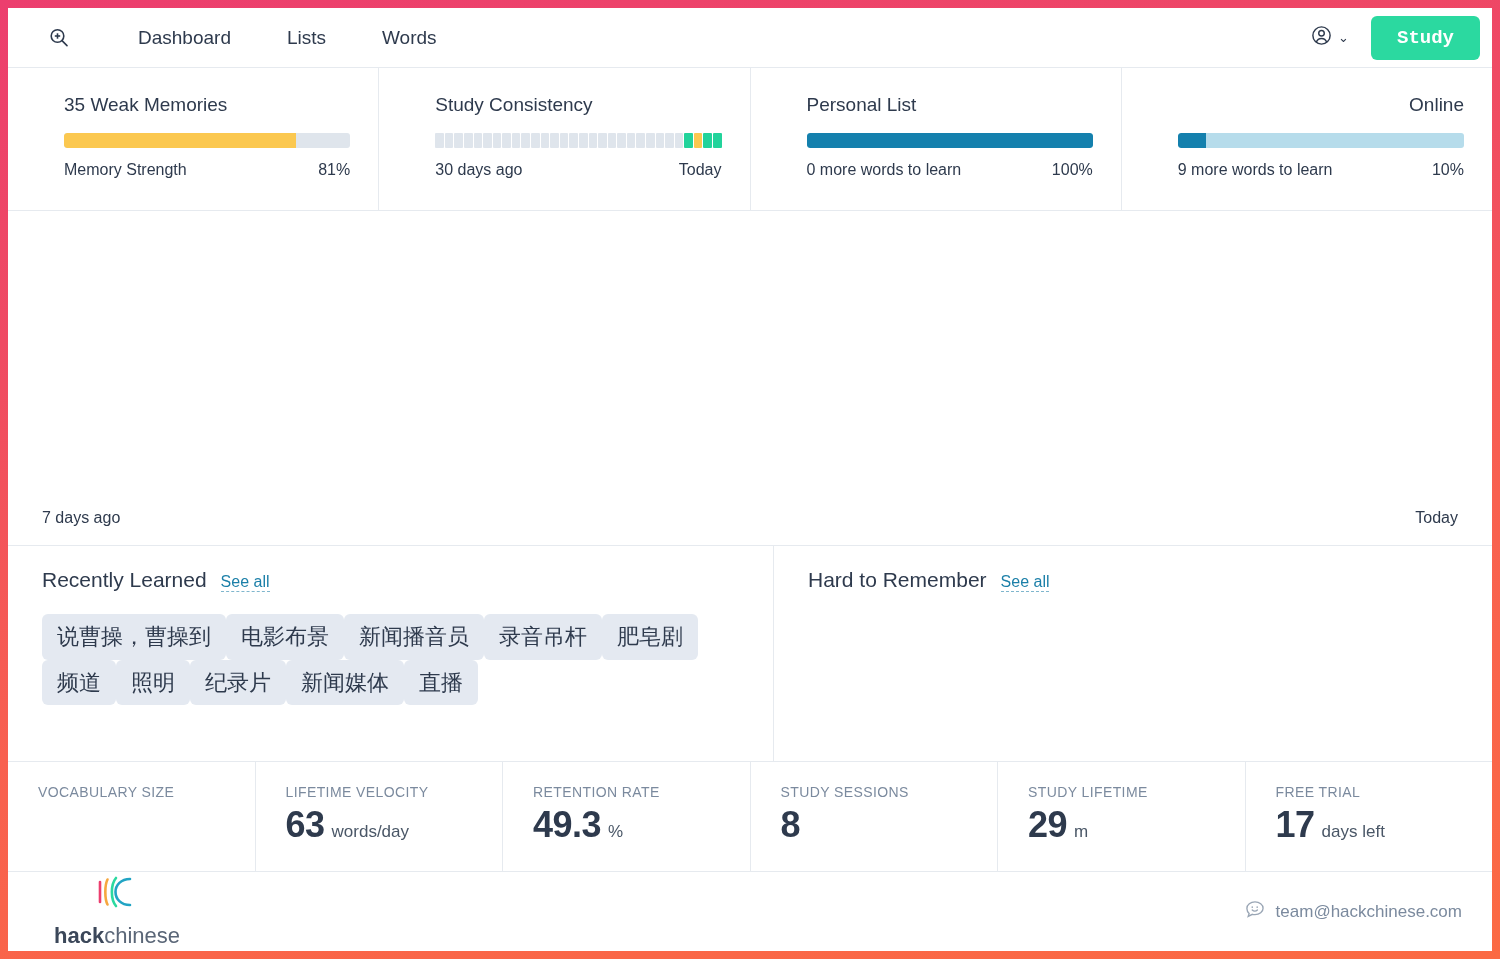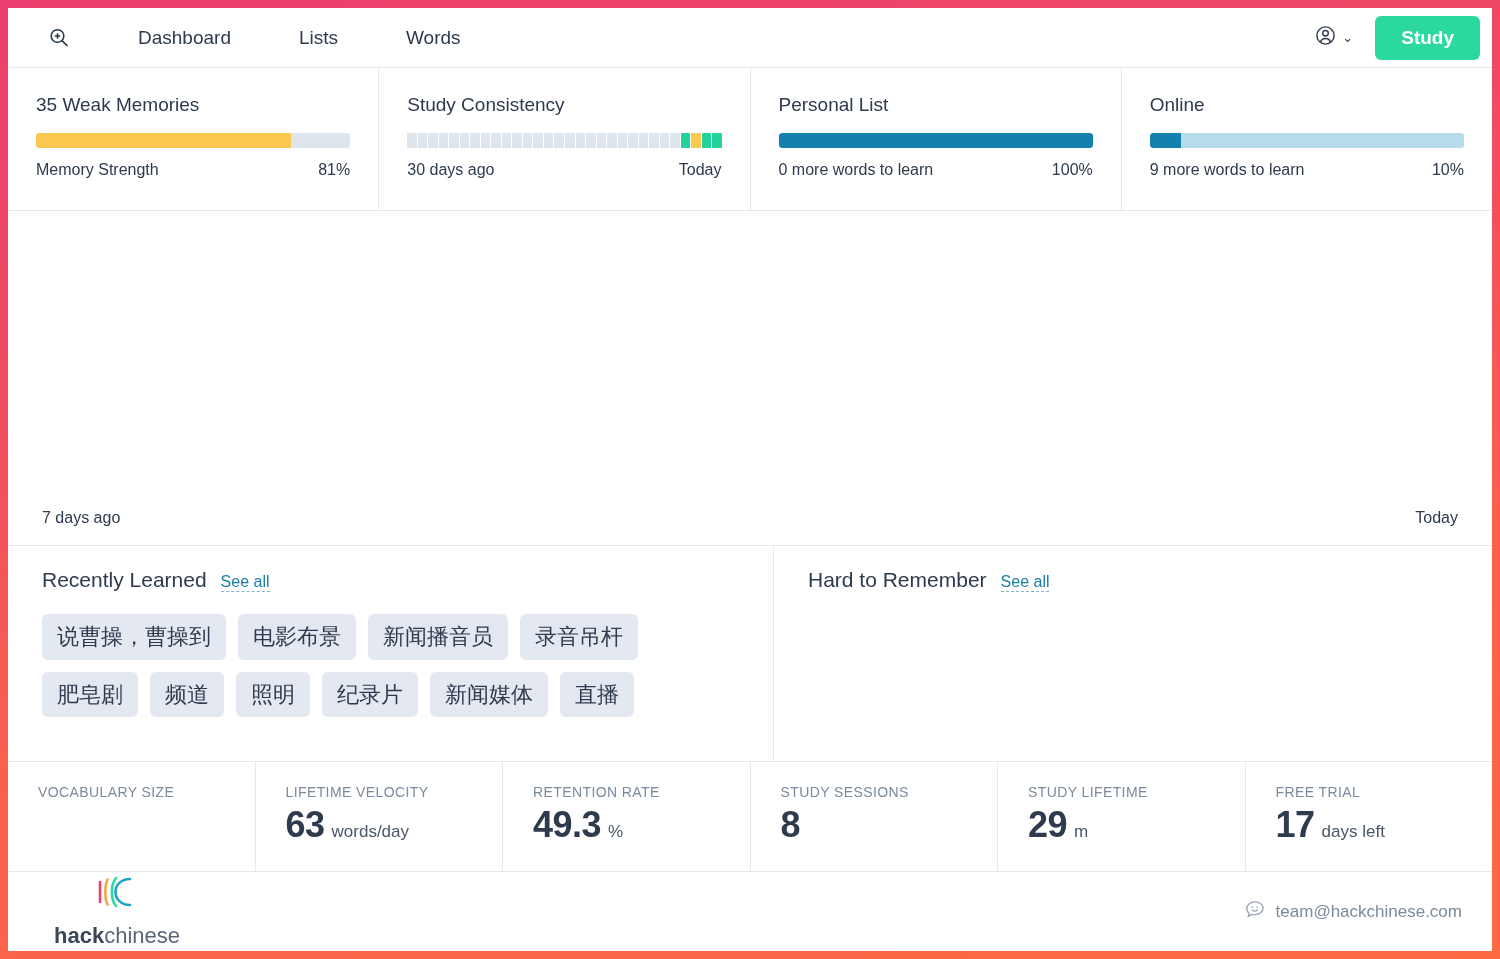--- a/index.html
+++ b/index.html
@@ -23,38 +23,38 @@
   }
 
   
   .nav {
     height: 60px; flex: 0 0 60px;
     display: flex; align-items: center;
     padding: 0 12px 0 34px;
     border-bottom: 1px solid #e6eaef;
   }
   .nav-search { width: 34px; height: 34px; display: flex; align-items: center; justify-content: center; cursor: pointer; }
-  .nav-links { display: flex; align-items: center; margin-left: 36px; gap: 16px; }
+  .nav-links { display: flex; align-items: center; margin-left: 36px; gap: 4px; }
   .nav-link {
     font-size: 19px; color: #2e3a4d; text-decoration: none;
     padding: 6px 26px; cursor: pointer; white-space: nowrap;
   }
   .nav-spacer { flex: 1; }
   .account { display: flex; align-items: center; gap: 5px; cursor: pointer; color: #2e3a4d; margin-right: 22px; }
   .chev { font-size: 13px; color: #2e3a4d; line-height: 1; }
   .study-btn {
     background: #2bd9a0; color: #fff; border: none; border-radius: 6px;
     font-size: 19px; font-weight: bold; padding: 11px 26px; cursor: pointer;
-    font-family: Liberation Sans, sans-serif;
+    font-family: Liberation Mono, monospace;
   }
 
   
   .cards { display: flex; flex: 0 0 143px; border-bottom: 1px solid #e6eaef; }
-  .card { flex: 1 1 0; padding: 26px 28px 0 28px; border-right: 1px solid #e6eaef; }
-  .card:last-child { border-right: none; }
+  .card { flex: 1 1 0; padding: 26px 28px 0 28px; border-right: 1px solid #e6eaef; margin-left: 28px; }
+  .card:last-child { border-right: none; text-align: right; }
   .card-title { font-size: 19px; color: #2e3a4d; margin-bottom: 17px; white-space: nowrap; }
   .bar-track { height: 15px; border-radius: 3px; background: #dfe5ec; overflow: hidden; position: relative; }
   .bar-fill { height: 100%; border-radius: 3px 0 0 3px; }
   .card-foot { display: flex; justify-content: space-between; margin-top: 13px; font-size: 16px; color: #2e3a4d; }
   .seg-track { height: 15px; display: flex; gap: 1px; }
   .seg { flex: 1 1 0; border-radius: 1px; background: #dfe5ec; }
 
   
   .growth { flex: 0 0 335px; padding: 22px 34px 0 34px; border-bottom: 1px solid #e6eaef; display: flex; flex-direction: column; }
   .growth-head { display: flex; align-items: baseline; gap: 12px; }
@@ -74,21 +74,21 @@
   .chart-labels { display: flex; justify-content: space-between; font-size: 16px; color: #2e3a4d; padding-bottom: 18px; }
 
   
   .words { flex: 0 0 216px; display: flex; border-bottom: 1px solid #e6eaef; justify-content: space-between; }
   .words-col { padding: 22px 34px 0 34px; }
   .words-col.left { flex: 0 0 766px; border-right: 1px solid #e6eaef; }
   .words-col.right { flex: 1; }
   .sec-head { display: flex; align-items: baseline; gap: 14px; margin-bottom: 22px; }
   .sec-title { font-size: 21px; color: #2e3a4d; }
   .see-all { font-size: 16px; color: #1b7fa8; cursor: pointer; border-bottom: 1px dashed #7fb6cd; }
-  .chips { display: flex; flex-wrap: wrap; gap: 12px; max-width: 690px; }
+  .chips { display: flex; flex-wrap: wrap; max-width: 690px; }
   .chip {
     background: #e4e9f1; color: #2e3a4d; border-radius: 6px;
     padding: 9px 15px; font-size: 22px; line-height: 1.25; cursor: pointer;
     font-family: "DejaVu Sans", sans-serif;
   }
 
   
   .stats { flex: 0 0 110px; display: flex; border-bottom: 1px solid #e6eaef; }
   .stat { flex: 1 1 0; padding: 22px 0 0 30px; border-right: 1px solid #e6eaef; }
   .stat:last-child { border-right: none; }

